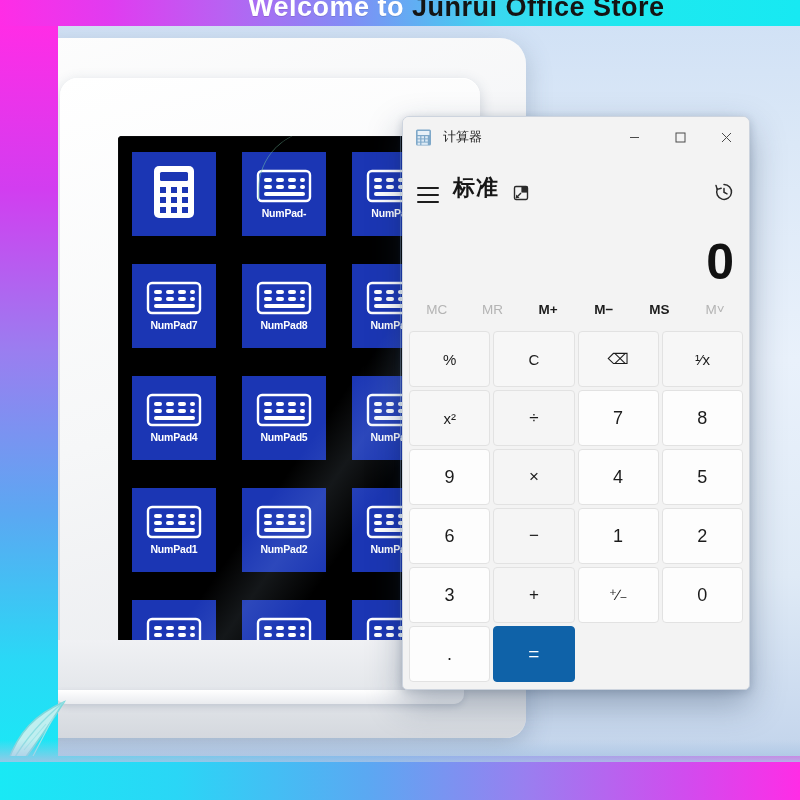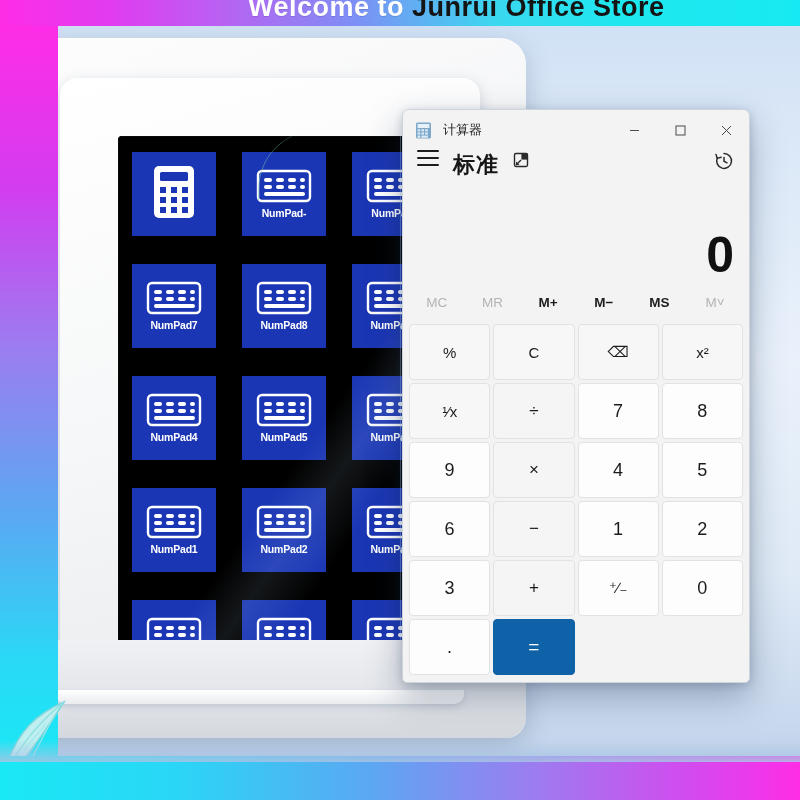--- a/index.html
+++ b/index.html
@@ -122,35 +122,35 @@
     border: 2.5px solid #3c3c3c; border-radius: 14px;
     box-shadow: 0 4px 6px rgba(60,70,90,.25);
   }
   .keycap .kc-top { position:absolute; left: 40px; top: 14px; font-size: 15px; font-weight: bold; color:#4a4a4a; }
   .keycap .kc-bot { position:absolute; left: 40px; top: 42px; font-size: 14px; color:#5a5a5a; }
   .keycap.plain { border-radius: 16px; }
   .keycap .dot { position:absolute; left: 52px; top: 50px; width: 9px; height: 9px; border: 1.5px solid #b9bcc2; border-radius: 50%; }
 
   
   .calc {
-    position: absolute; left: 402px; top: 109px; width: 348px; height: 574px;
+    position: absolute; left: 402px; top: 116px; width: 348px; height: 574px;
     background: #f3f3f3;
     border: 1px solid #cdd4de;
     border-radius: 7px 7px 5px 5px;
     box-shadow: 0 14px 34px rgba(30,50,80,.34), 0 2px 8px rgba(30,50,80,.2);
     overflow: hidden;
     font-family: "Liberation Sans", "DejaVu Sans", sans-serif;
   }
   .titlebar { position: relative; height: 40px; background: #f3f3f3; display: flex; align-items: center; }
   .app-icon { width: 17px; height: 17px; margin-left: 12px; }
   .app-title { margin-left: 11px; font-size: 13px; color: #1b1b1b; }
   .win-btns { position: absolute; right: 0; top: 0; display: flex; height: 40px; }
   .win-btn { width: 46px; height: 40px; display: flex; align-items: center; justify-content: center; color: #4a4a4a; }
 
-  .cmdbar { height: 46px; display: flex; align-items: flex-start; padding: 0 14px; }
+  .cmdbar { height: 46px; display: flex; align-items: flex-end; padding: 0 14px; }
   .hamburger { width: 22px; height: 16px; display:flex; flex-direction:column; justify-content:space-between; cursor:pointer; }
   .hamburger span { display:block; height:1.8px; background:#1d1d1d; border-radius:1px; }
   .mode-title { margin-left: 14px; font-size: 22px; font-weight: bold; color: #161616; letter-spacing: 1px; }
   .pin-icon { margin-left: 12px; width: 20px; height: 20px; }
   .history-icon { margin-left: auto; width: 22px; height: 22px; }
 
   .display { height: 86px; display: flex; align-items: flex-end; justify-content: flex-end; padding: 0 16px 2px 0; }
   .display-value { font-size: 50px; font-weight: bold; color: #111; line-height: 1; letter-spacing: -1px; }
 
   .memrow { height: 40px; display: grid; grid-template-columns: repeat(6, 1fr); align-items: center; padding: 0 6px; }
@@ -584,22 +584,22 @@
       <span class="memcell">M−</span>
       <span class="memcell">MS</span>
       <span class="memcell disabled">M˅</span>
     </div>
 
     <div class="keypad">
       <div class="ckey fn small">%</div>
       <div class="ckey fn small">C</div>
       <div class="ckey fn small">⌫</div>
 
+      <div class="ckey fn small">¹⁄x</div>
       <div class="ckey fn small">x²</div>
-      <div class="ckey fn small">¹⁄x</div>
       <div class="ckey op">÷</div>
 
       <div class="ckey">7</div>
       <div class="ckey">8</div>
       <div class="ckey">9</div>
       <div class="ckey op">×</div>
 
       <div class="ckey">4</div>
       <div class="ckey">5</div>
       <div class="ckey">6</div>

